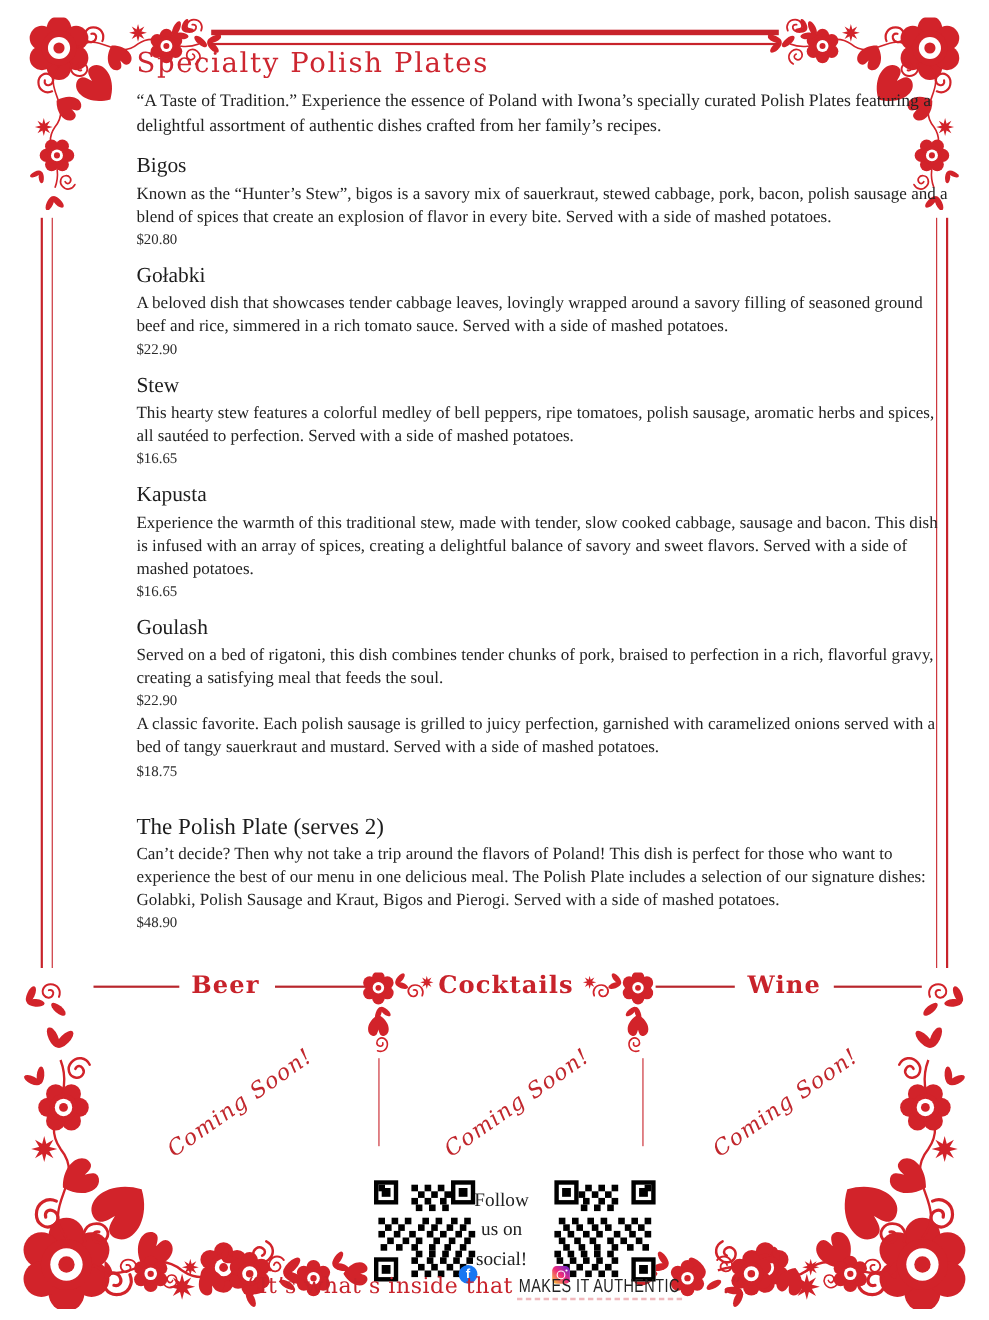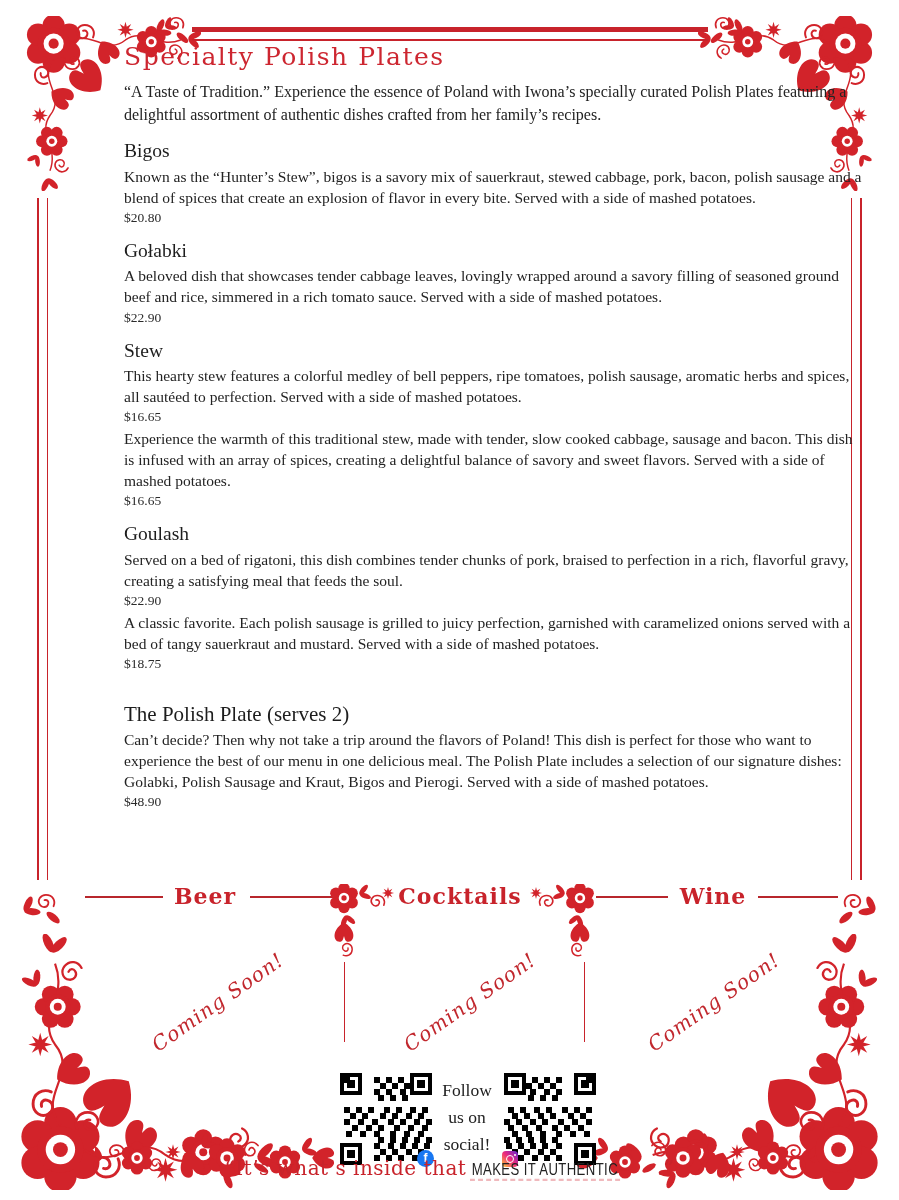--- a/index.html
+++ b/index.html
@@ -47,21 +47,21 @@
   .finder::before { content:""; position:absolute; left:3px; top:3px; width:8px; height:8px; background:#000; }
   .f-tl { left:0; top:0; } .f-tr { right:0; top:0; } .f-bl { left:0; bottom:0; }
   .fb-badge { position:absolute; right:-2px; bottom:-2px; width:17px; height:17px; border-radius:50%;
     background:#1877f2; color:#fff; font-family:"Liberation Sans", sans-serif; font-weight:bold; font-size:12px;
     text-align:center; line-height:17px; }
   .ig-badge { position:absolute; right:-2px; bottom:-2px; width:16px; height:16px; border-radius:4px;
     background:linear-gradient(45deg,#f9ce34,#ee2a7b,#6228d7); }
   .ig-badge::before { content:""; position:absolute; left:4px; top:4px; width:6px; height:6px; border:1.5px solid #fff; border-radius:50%; }
   .ig-badge::after { content:""; position:absolute; right:2.5px; top:2.5px; width:2px; height:2px; background:#fff; border-radius:50%; }
 
-  .social-text { position:absolute; left:430px; top:1077px; width:74px; text-align:center; font-size:17.5px; line-height:1.55; color:#222; }
+  .social-text { position:absolute; left:419px; top:1077px; width:74px; text-align:center; font-size:17.5px; line-height:1.55; color:#222; }
 
   .tagline { position:absolute; left:0; top:1156px; width:899px; text-align:center; white-space:nowrap; }
   .tagline .lead, .tagline .tail { font-family:"DejaVu Serif", serif; font-size:20px; letter-spacing:0.5px; color:#c8232b; }
   .tagline .emph { display:inline-block; font-family:"Liberation Sans", sans-serif; font-size:16px; letter-spacing:0.5px;
     color:#222; transform:scale(0.82,1.08); transform-origin:left bottom; border-bottom:2px dashed #f0b9bd; padding:0 2px; }
 </style>
 </head>
 <body>
 
 <svg width="0" height="0" style="position:absolute" aria-hidden="true">
@@ -195,20 +195,21 @@
     <h2 class="dish-name">Gołabki</h2>
     <p class="dish-desc">A beloved dish that showcases tender cabbage leaves, lovingly wrapped around a savory filling of seasoned ground beef and rice, simmered in a rich tomato sauce.  Served with a side of mashed potatoes.</p>
     <p class="dish-price">$22.90</p>
   </div>
   <div class="dish">
     <h2 class="dish-name">Stew</h2>
     <p class="dish-desc">This hearty stew features a colorful medley of bell peppers, ripe tomatoes, polish sausage, aromatic herbs and spices, all sautéed to perfection.  Served with a side of mashed potatoes.</p>
     <p class="dish-price">$16.65</p>
   </div>
   <div class="dish">
+    <h2 class="dish-name">Kapusta</h2>
     <p class="dish-desc">Experience the warmth of this traditional stew, made with tender, slow cooked cabbage, sausage and bacon.  This dish is infused with an array of spices, creating a delightful balance of savory and sweet flavors.  Served with a side of mashed potatoes.</p>
     <p class="dish-price">$16.65</p>
   </div>
   <div class="dish">
     <h2 class="dish-name">Goulash</h2>
     <p class="dish-desc">Served on a bed of rigatoni, this dish combines tender chunks of pork, braised to perfection in a rich, flavorful gravy, creating a satisfying meal that feeds the soul.</p>
     <p class="dish-price">$22.90</p>
   </div>
   <div class="dish">
     <p class="dish-desc">A classic favorite.  Each polish sausage is grilled to juicy perfection, garnished with caramelized onions served with a bed of tangy sauerkraut and mustard.  Served with a side of mashed potatoes.</p>

